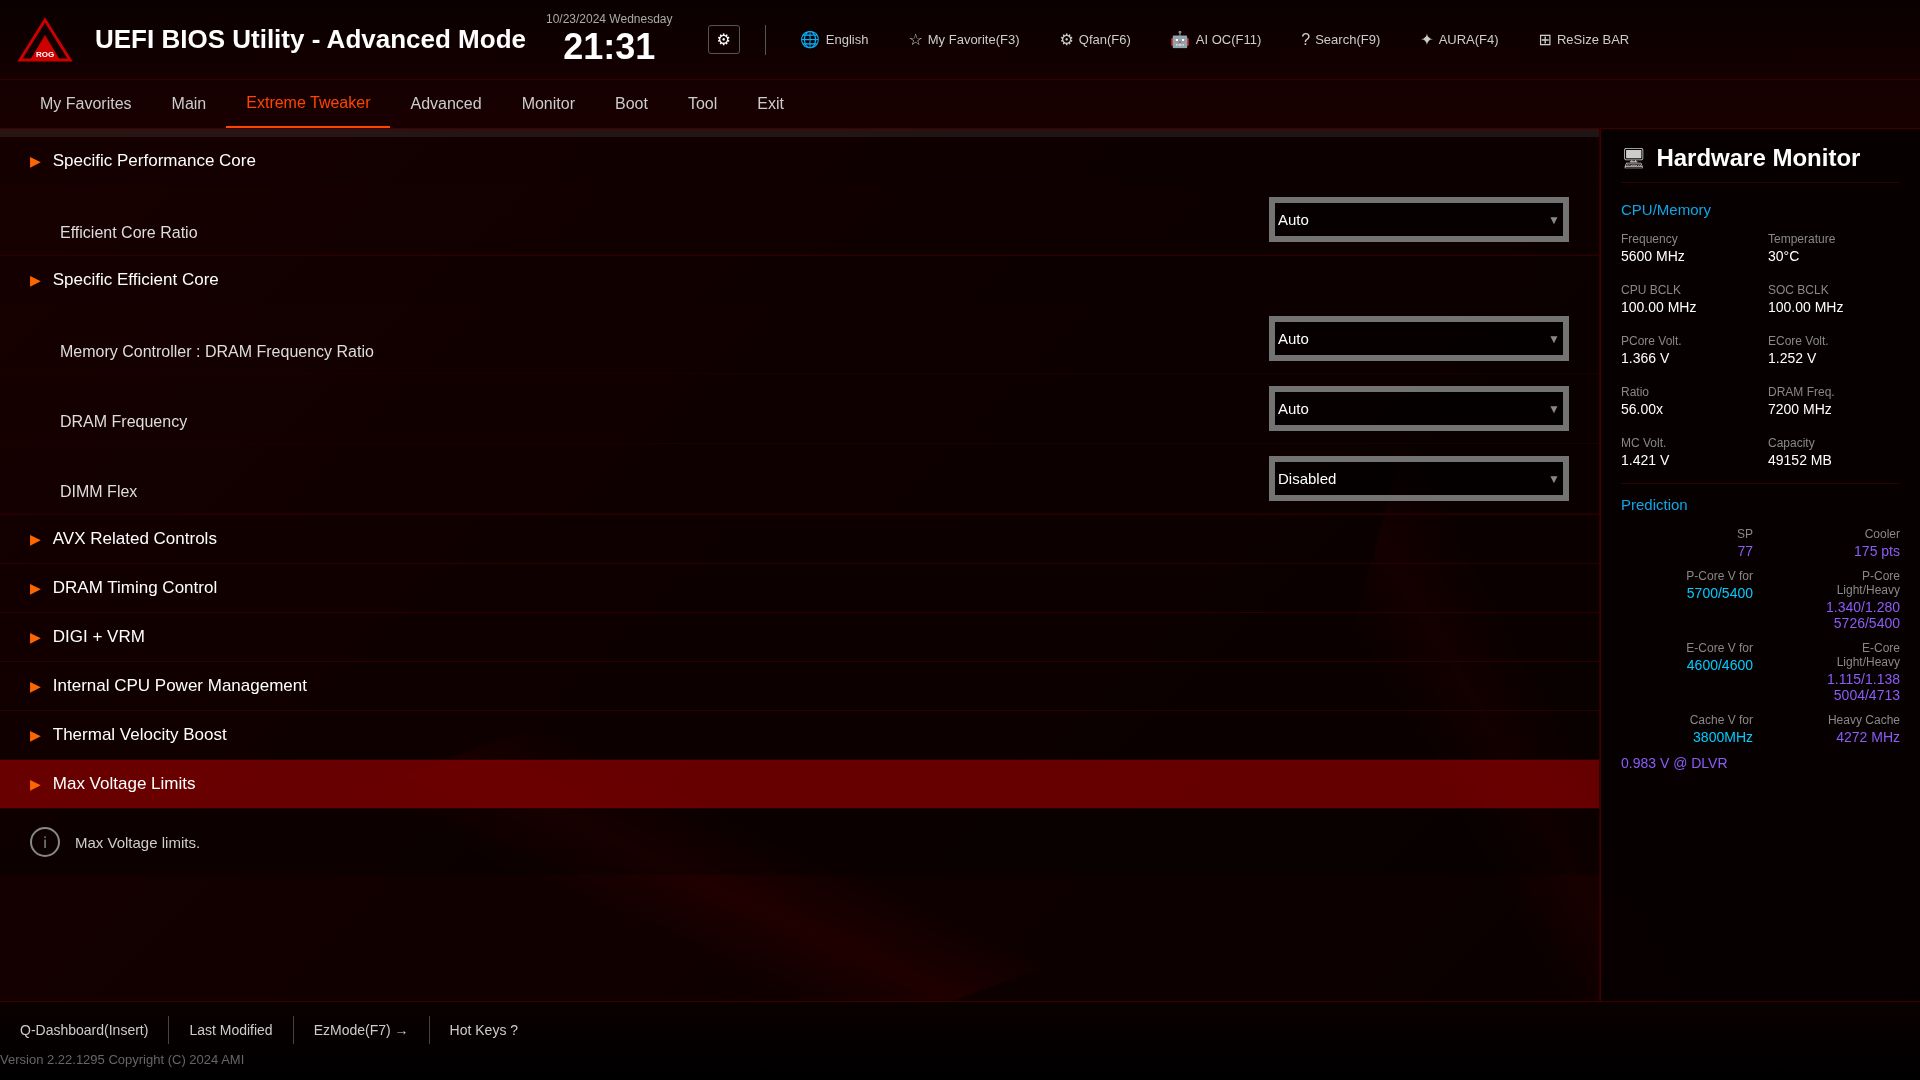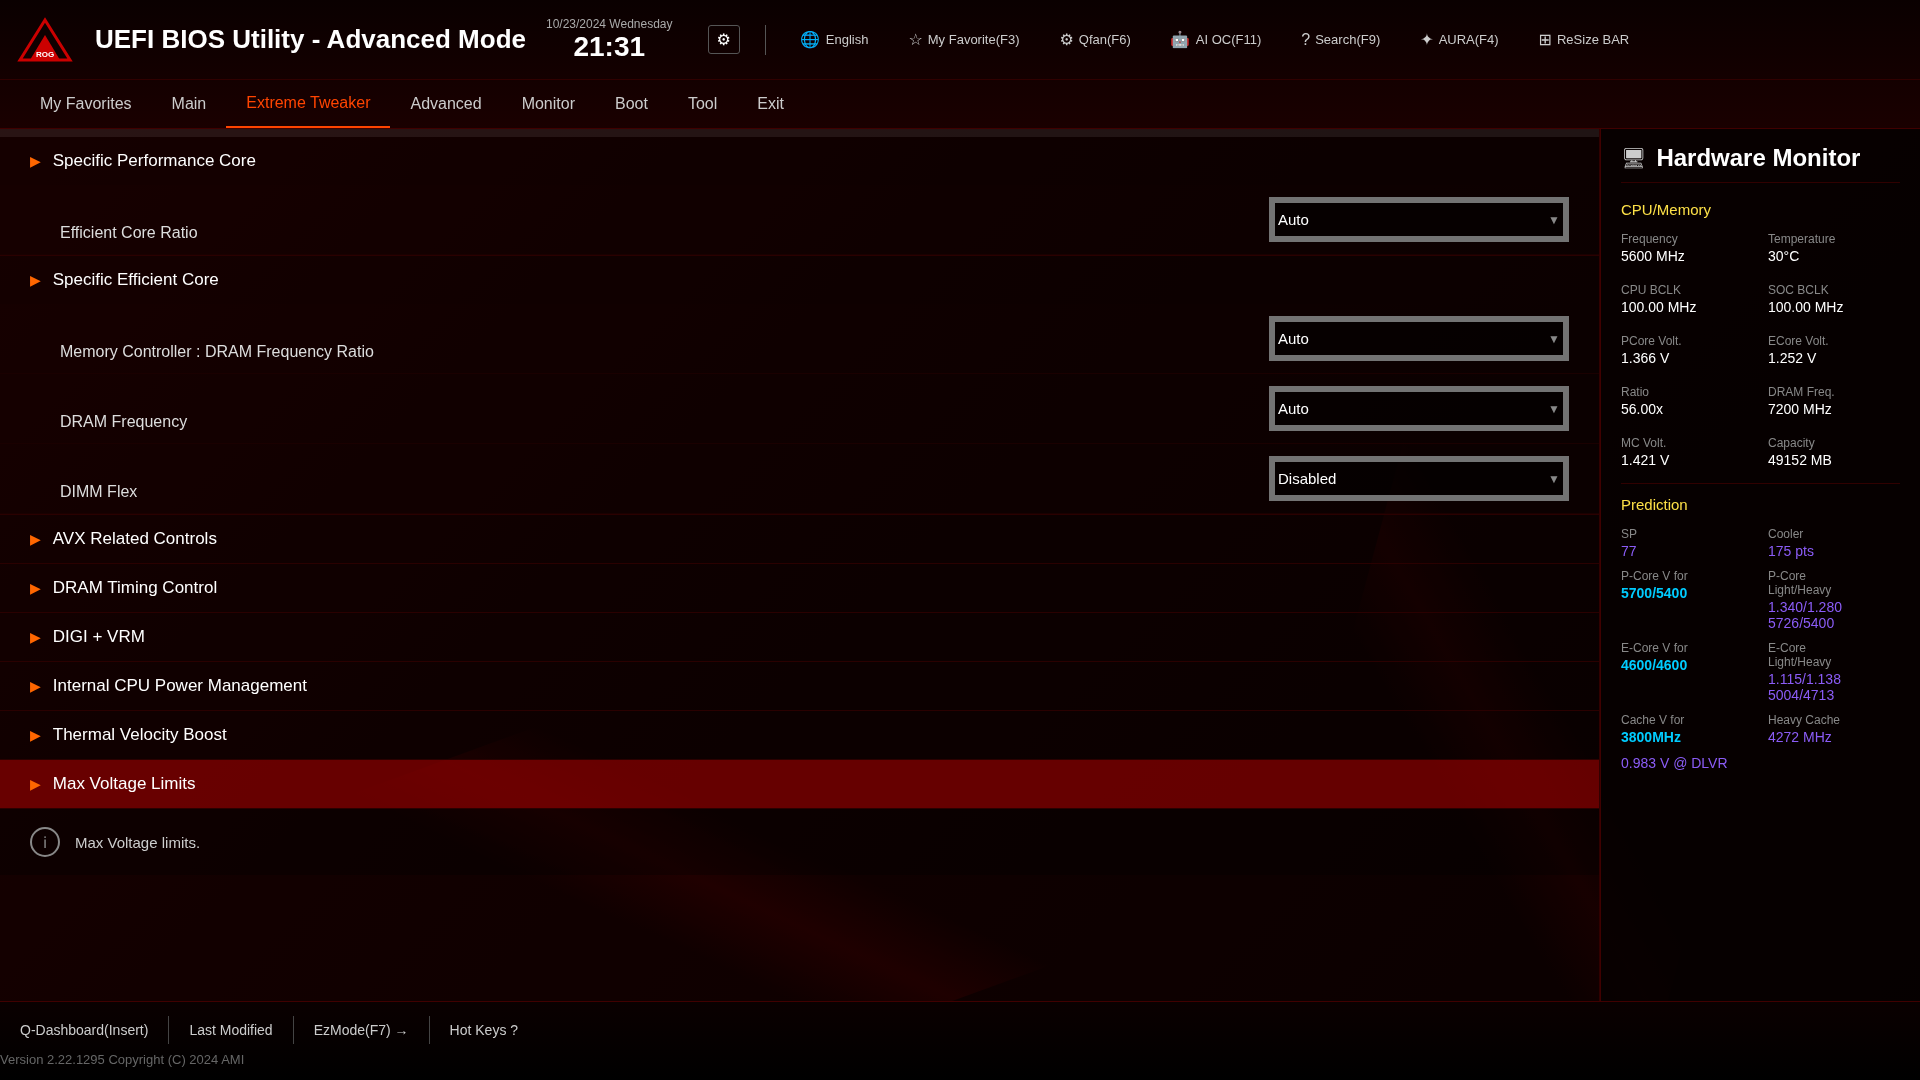--- a/index.html
+++ b/index.html
@@ -77,21 +77,21 @@
       flex-shrink: 0;
     }
 
     .datetime {
       display: flex;
       flex-direction: column;
       align-items: center;
       margin-right: 15px;
     }
     .date-text { font-size: 12px; color: #aaa; }
-    .time-text { font-size: 28px; font-weight: bold; color: #fff; }
+    .time-text { font-size: 36px; font-weight: bold; color: #fff; }
 
     .gear-icon-btn {
       background: none;
       border: 1px solid #555;
       color: #fff;
       padding: 4px 8px;
       cursor: pointer;
       font-size: 16px;
       border-radius: 3px;
     }
@@ -263,21 +263,21 @@
     }
 
     .hw-monitor-title {
       font-size: 24px;
       color: #fff;
       font-weight: bold;
     }
 
     .section-title {
       font-size: 15px;
-      color: #fde047;
+      color: #0ea5e9;
       margin-bottom: 14px;
       margin-top: 8px;
     }
 
     .monitor-grid {
       display: grid;
       grid-template-columns: 1fr 1fr;
       gap: 19px 15px;
       margin-bottom: 15px;
     }
@@ -306,27 +306,27 @@
       font-size: 12px;
       color: #888;
       margin-bottom: 2px;
     }
     .prediction-value {
       font-size: 14px;
       color: #8b5cf6;
     }
     .prediction-value.cyan {
       color: #00ccff;
-      font-weight: bold;
     }
 
     .pred-row {
       display: flex;
       gap: 15px;
       margin-bottom: 10px;
+      text-align: right;
     }
     .pred-col { flex: 1; }
 
     
     .footer {
       position: relative;
       z-index: 10;
       height: 80px;
       background: linear-gradient(180deg, #0a0000 0%, #000 100%);
       border-top: 1px solid #400000;

